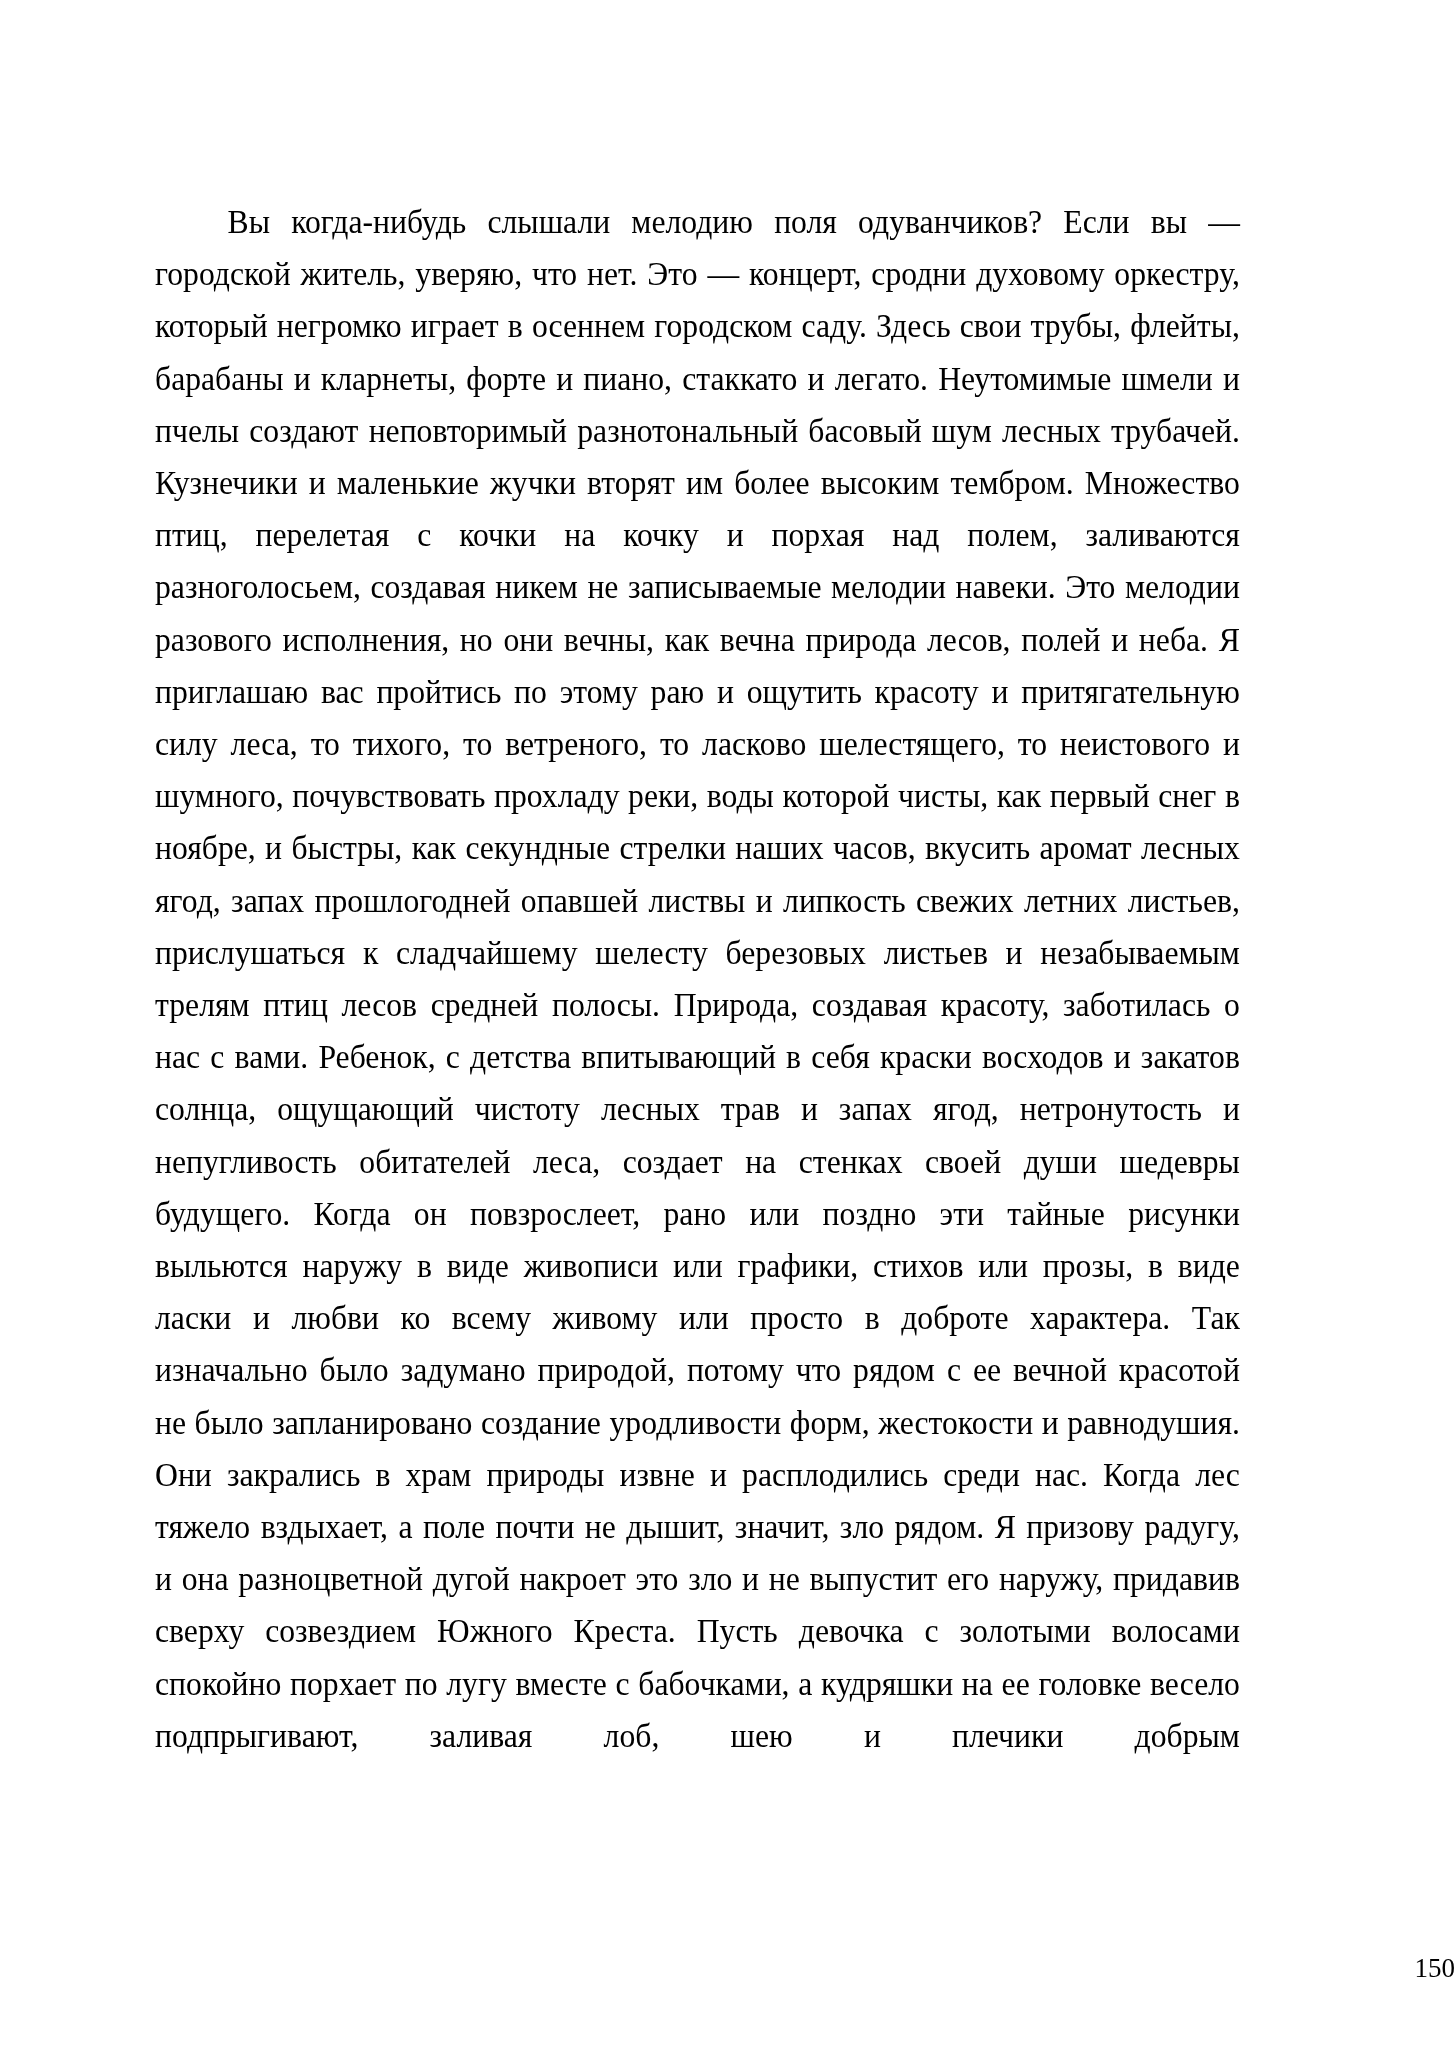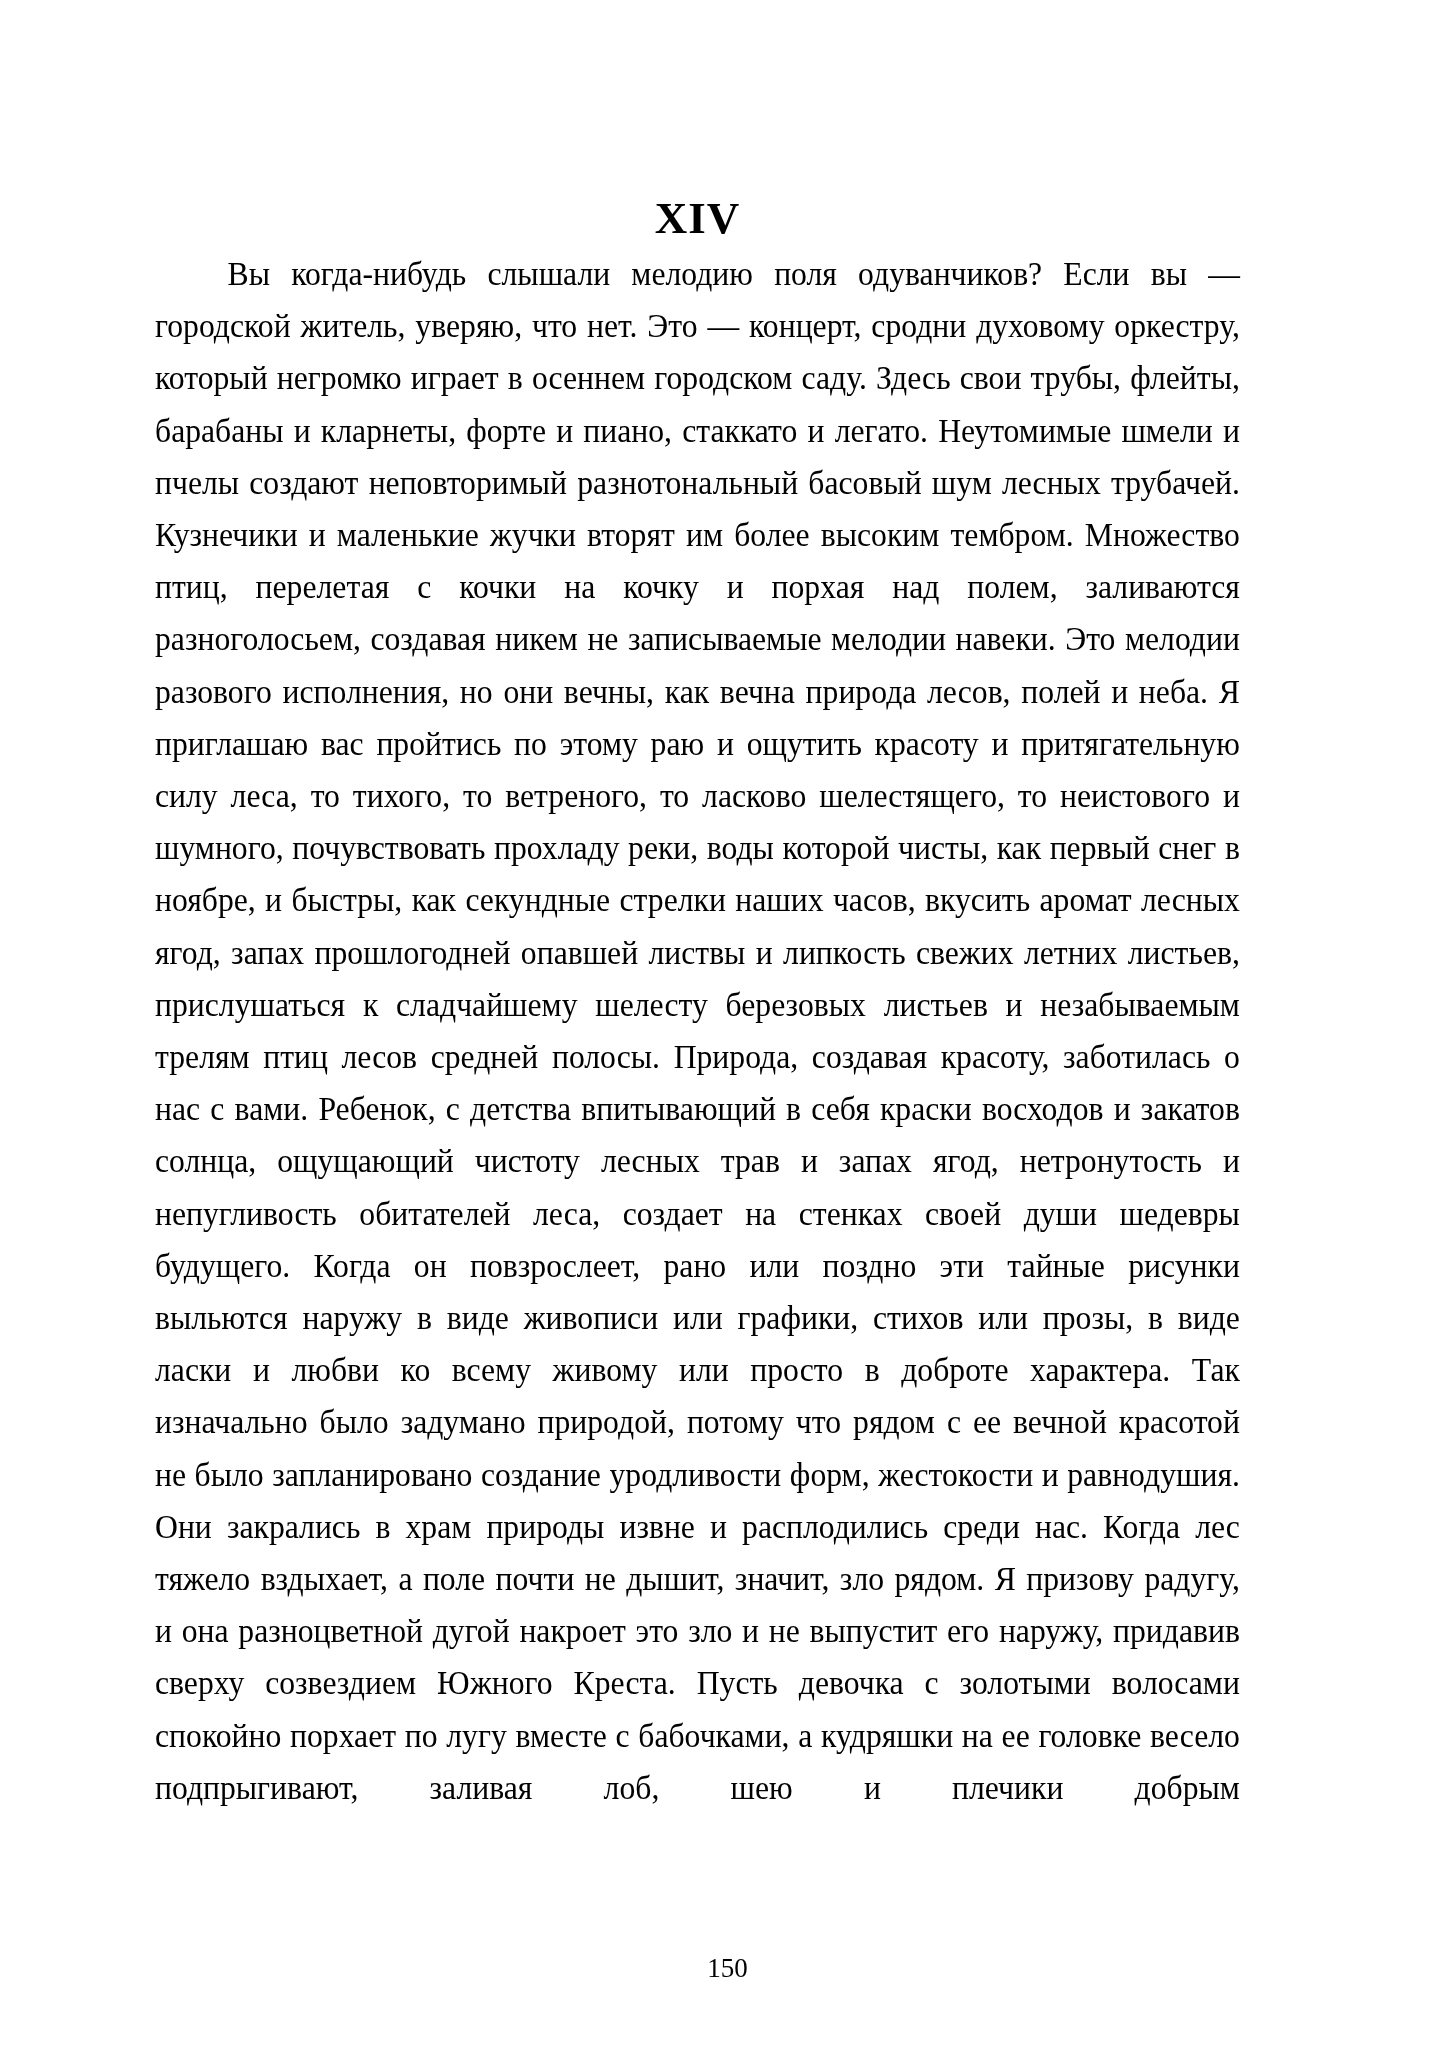--- a/index.html
+++ b/index.html
@@ -48,31 +48,30 @@
   .body-text::after {
     content: "";
     display: inline-block;
     width: 100%;
   }
   .page-number {
     position: absolute;
     left: 0;
     right: 0;
     top: 1955px;
-    text-align: center;
+    text-align: right;
     font-size: 27px;
     line-height: 1;
     font-family: "Liberation Serif", "DejaVu Serif", serif;
   }
 </style>
 </head>
 <body>
 
 <div class="page">
 
   <div class="content">
-    <h1 class="chapter-heading">XIV</h1>
     <p class="body-text">Вы когда-нибудь слышали мелодию поля одуванчиков? Если вы — городской житель, уверяю, что нет. Это — концерт, сродни духовому оркестру, который негромко играет в осеннем городском саду. Здесь свои трубы, флейты, барабаны и кларнеты, форте и пиано, стаккато и легато. Неутомимые шмели и пчелы создают неповторимый разнотональный басовый шум лесных трубачей. Кузнечики и маленькие жучки вторят им более высоким тембром. Множество птиц, перелетая с кочки на кочку и порхая над полем, заливаются разноголосьем, создавая никем не записываемые мелодии навеки. Это мелодии разового исполнения, но они вечны, как вечна природа лесов, полей и неба. Я приглашаю вас пройтись по этому раю и ощутить красоту и притягательную силу леса, то тихого, то ветреного, то ласково шелестящего, то неистового и шумного, почувствовать прохладу реки, воды которой чисты, как первый снег в ноябре, и быстры, как секундные стрелки наших часов, вкусить аромат лесных ягод, запах прошлогодней опавшей листвы и липкость свежих летних листьев, прислушаться к сладчайшему шелесту березовых листьев и незабываемым трелям птиц лесов средней полосы. Природа, создавая красоту, заботилась о нас с вами. Ребенок, с детства впитывающий в себя краски восходов и закатов солнца, ощущающий чистоту лесных трав и запах ягод, нетронутость и непугливость обитателей леса, создает на стенках своей души шедевры будущего. Когда он повзрослеет, рано или поздно эти тайные рисунки выльются наружу в виде живописи или графики, стихов или прозы, в виде ласки и любви ко всему живому или просто в доброте характера. Так изначально было задумано природой, потому что рядом с ее вечной красотой не было запланировано создание уродливости форм, жестокости и равнодушия. Они закрались в храм природы извне и расплодились среди нас. Когда лес тяжело вздыхает, а поле почти не дышит, значит, зло рядом. Я призову радугу, и она разноцветной дугой накроет это зло и не выпустит его наружу, придавив сверху созвездием Южного Креста. Пусть девочка с золотыми волосами спокойно порхает по лугу вместе с бабочками, а кудряшки на ее головке весело подпрыгивают, заливая лоб, шею и плечики добрым</p>
   </div>
 
   <div class="page-number">150</div>
 
 </div>
 
 </body></html>

